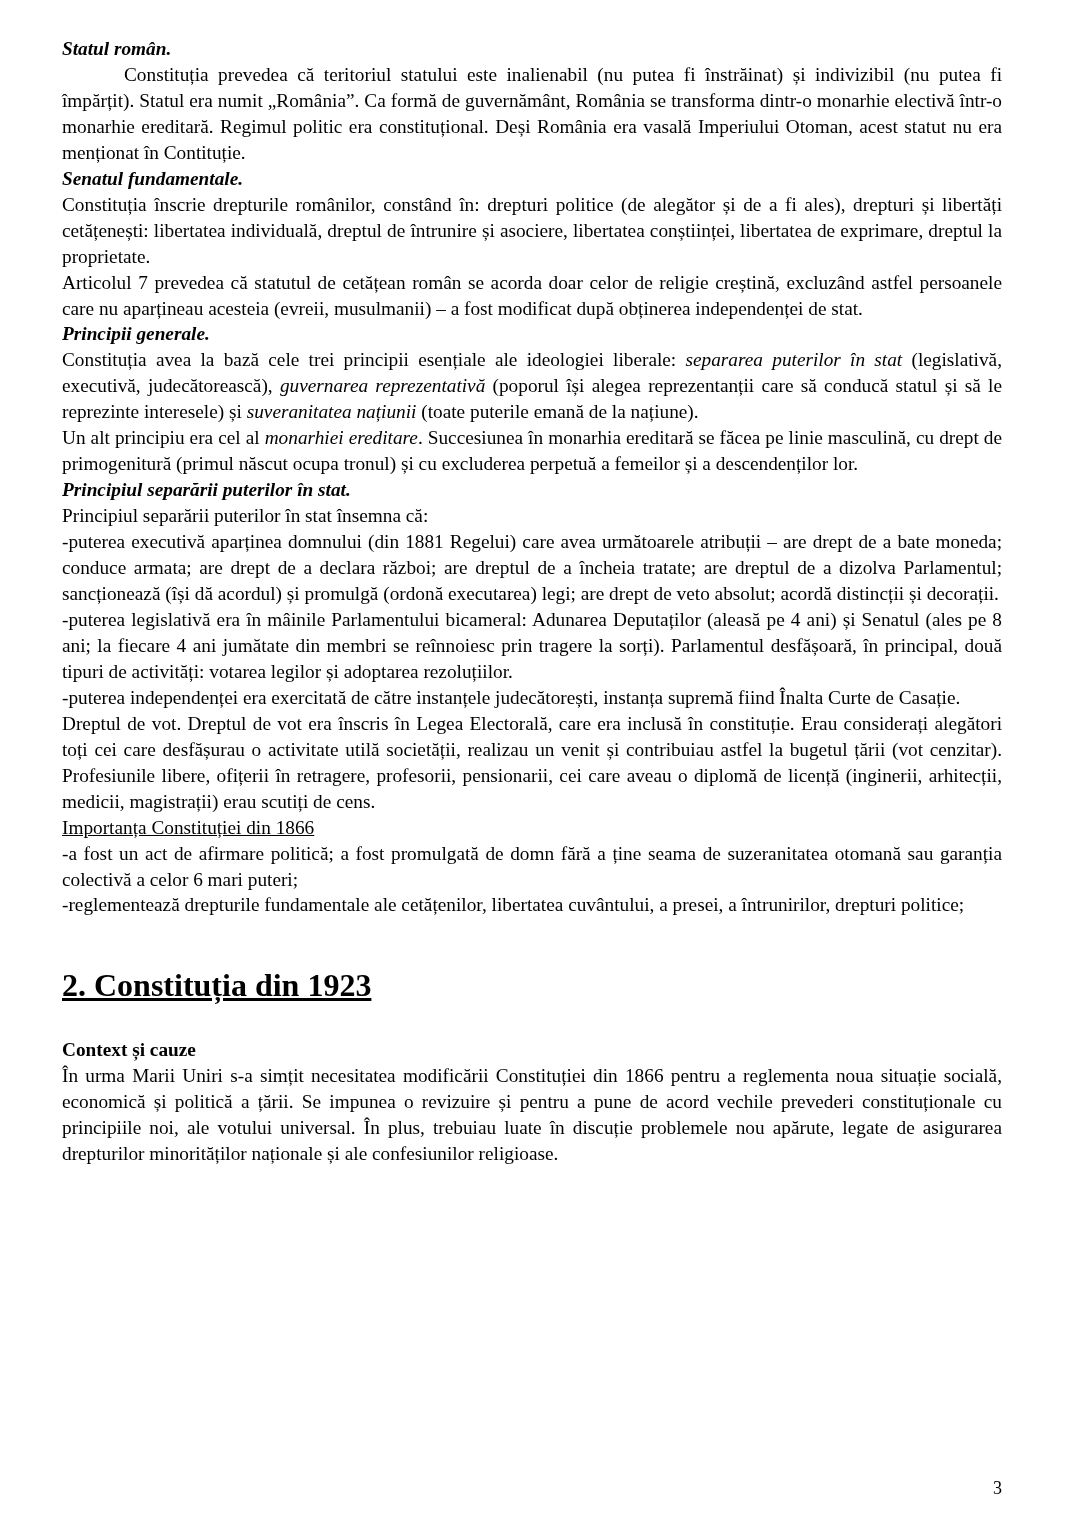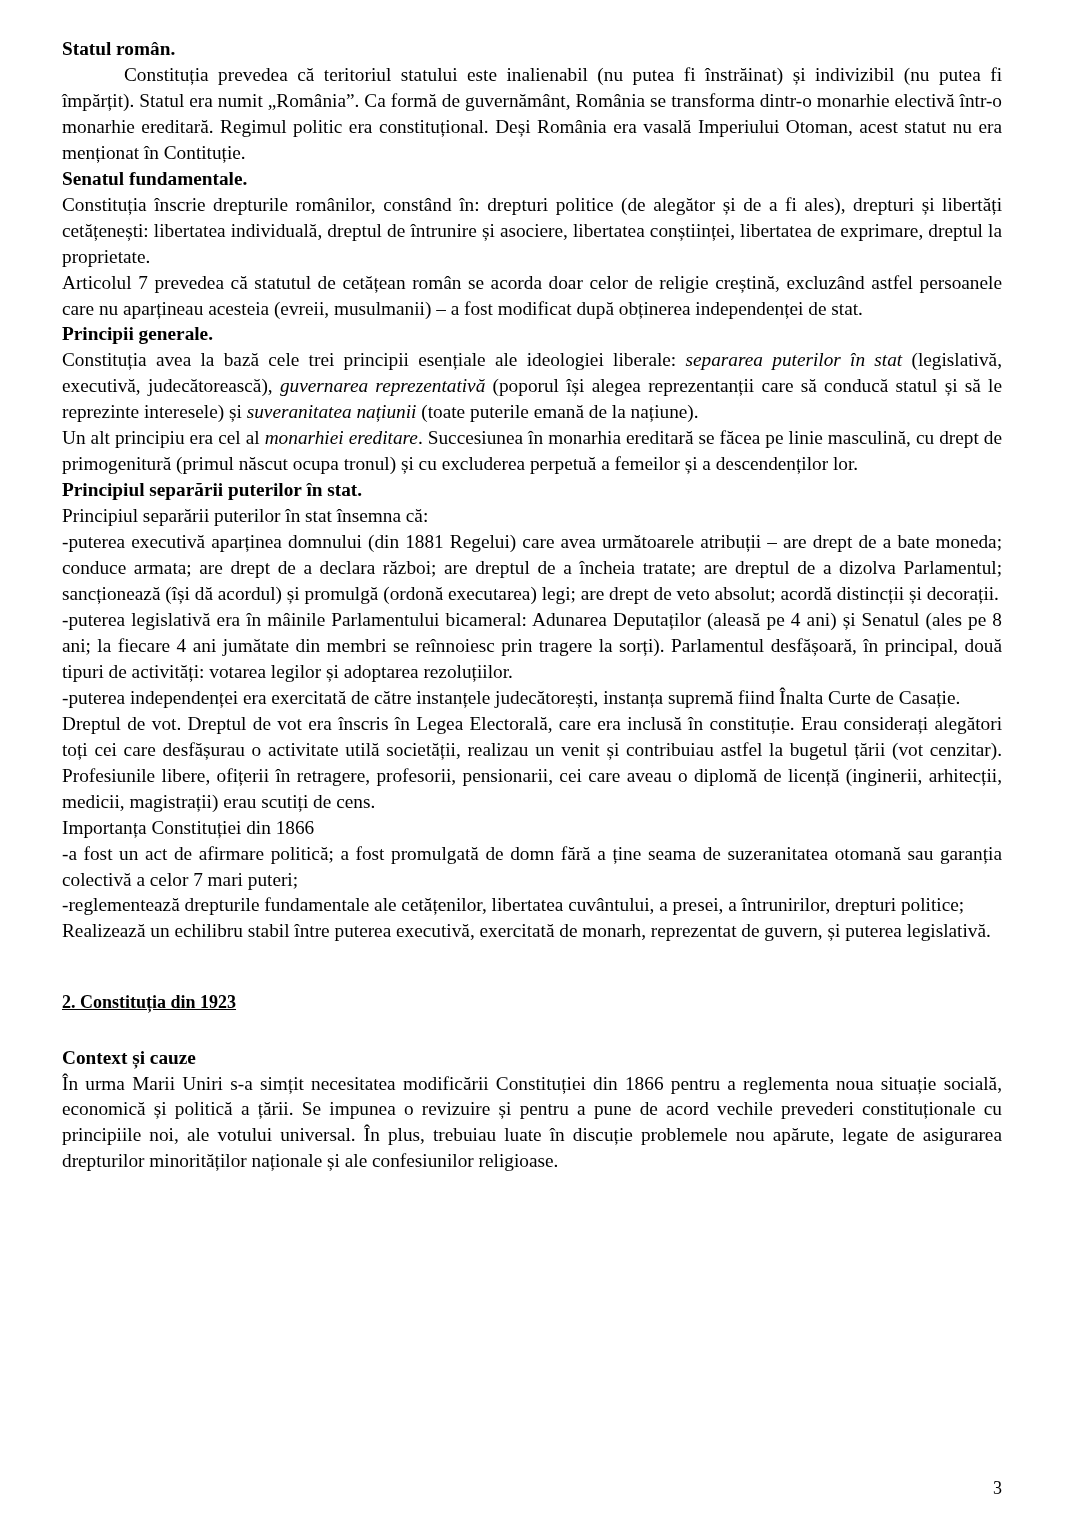--- a/index.html
+++ b/index.html
@@ -31,30 +31,31 @@
     margin: 0;
     text-align: justify;
   }
   .para.indent {
     text-indent: 62px;
   }
   .bold-head {
     font-weight: bold;
     margin: 0;
     text-align: left;
+    font-style: italic;
   }
   .underline-head {
     font-weight: bold;
     margin: 0;
     text-align: left;
   }
   .section-title {
     font-weight: bold;
     text-decoration: underline;
-    font-size: 18px;
+    font-size: 32px;
     margin: 0;
     text-align: left;
   }
   .lead-bold {
     font-weight: normal;
   }
   .ital {
     font-style: italic;
   }
   .spacer-lg {
@@ -103,28 +104,27 @@
 
     <p class="para"><span class="lead-bold">-puterea executivă</span><span> aparținea domnului (din 1881 Regelui) care avea următoarele atribuții – are drept de a bate moneda; conduce armata; are drept de a declara război; are dreptul de a încheia tratate; are dreptul de a dizolva Parlamentul; sancționează (își dă acordul) și promulgă (ordonă executarea) legi; are drept de veto absolut; acordă distincții și decorații.</span></p>
 
 
     <p class="para"><span class="lead-bold">-puterea legislativă</span><span>  era în mâinile Parlamentului bicameral: Adunarea Deputaților (aleasă pe 4 ani) și Senatul (ales pe 8 ani; la fiecare 4 ani jumătate din membri se reînnoiesc prin tragere la sorți). Parlamentul desfășoară, în principal, două tipuri de activități: votarea legilor și adoptarea rezoluțiilor.</span></p>
 
     <p class="para"><span class="lead-bold">-puterea independenței</span><span>  era exercitată de către instanțele judecătorești, instanța supremă fiind Înalta Curte de Casație.</span></p>
 
     <p class="para"><span class="lead-bold">Dreptul de vot.</span><span> Dreptul de vot era înscris în Legea Electorală, care era inclusă în constituție. Erau considerați alegători toți cei care desfășurau o activitate utilă societății, realizau un venit și contribuiau astfel la bugetul țării (vot cenzitar). Profesiunile libere, ofițerii în retragere, profesorii, pensionarii, cei care aveau o diplomă de licență (inginerii, arhitecții, medicii, magistrații) erau scutiți de cens.</span></p>
 
-    <p class="para" style="text-align:left;"><span style="margin-top:35px;">Importanța Constituției din 1866</span></p>
+    <p class="para" style="text-align:left;"><span style="text-decoration:underline;margin-top:35px;">Importanța Constituției din 1866</span></p>
 
-    <p class="para">-a fost un act de afirmare politică; a fost promulgată de domn fără a ține seama de suzeranitatea otomană sau garanția colectivă a celor 7 mari puteri;</p>
+    <p class="para">-a fost un act de afirmare politică; a fost promulgată de domn fără a ține seama de suzeranitatea otomană sau garanția colectivă a celor 6 mari puteri;</p>
 
 
     <p class="para">-reglementează drepturile fundamentale ale cetățenilor, libertatea cuvântului, a presei, a întrunirilor, drepturi politice;</p>
 
-    <p class="para">Realizează un echilibru stabil între puterea executivă, exercitată de monarh, reprezentat de guvern, și puterea legislativă.</p>
 
     <div class="spacer-lg"></div>
 
     <p class="section-title">2. Constituția din 1923</p>
 
     <div class="spacer-md"></div>
 
     <p class="underline-head">Context și cauze</p>
 
     <p class="para">În urma Marii Uniri s-a simțit necesitatea modificării Constituției din 1866 pentru a reglementa noua situație socială, economică și politică a țării. Se impunea o revizuire și pentru a pune de acord vechile prevederi constituționale   cu principiile noi, ale votului universal. În plus, trebuiau luate în discuție problemele nou apărute, legate de asigurarea drepturilor minorităților naționale și ale confesiunilor religioase.</p>

